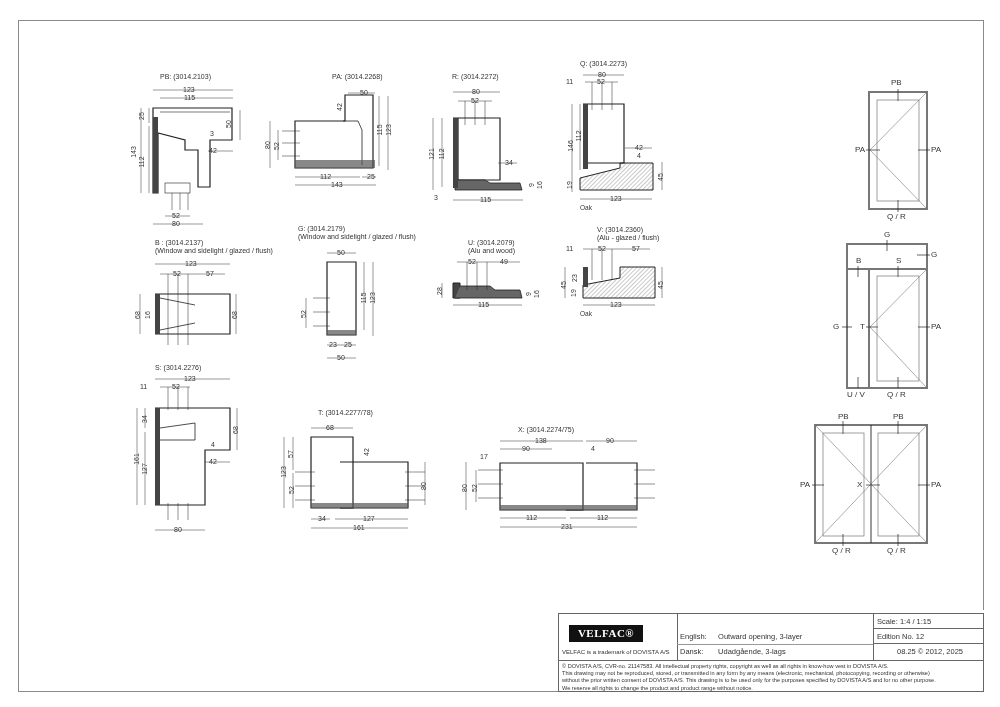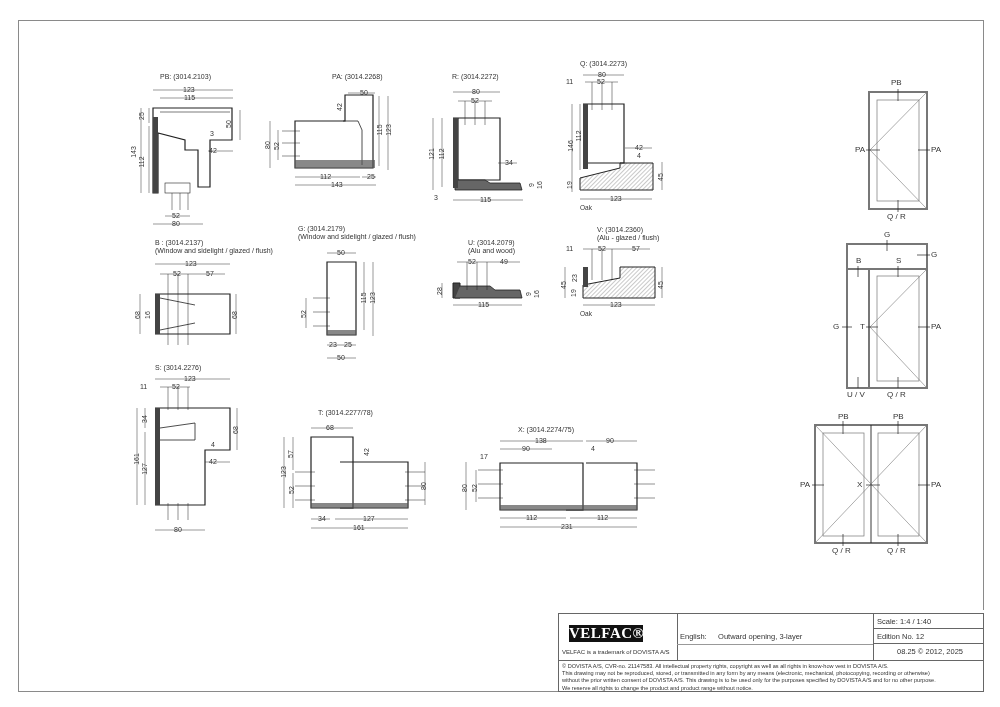--- a/index.html
+++ b/index.html
@@ -6,21 +6,21 @@
   body{width:1000px;height:707px;position:relative;overflow:hidden;font-family:"Liberation Sans",sans-serif;color:#222;}
   .sheet{position:absolute;left:18px;top:20px;width:966px;height:672px;border:1px solid #8a8a8a;border-right:none;border-bottom:none;box-sizing:border-box;}
   .sheet-right{position:absolute;left:983px;top:20px;width:1px;height:590px;background:#8a8a8a;}
   .sheet-bottom{position:absolute;left:18px;top:691px;width:540px;height:1px;background:#8a8a8a;}
   .drawing{position:absolute;left:0;top:0;}
   .lbl{position:absolute;font-size:7px;line-height:8px;color:#333;white-space:nowrap;}
   svg text{font-family:"Liberation Sans",sans-serif;fill:#333;}
   
   .tb{position:absolute;left:558px;top:613px;width:426px;height:79px;border:1px solid #666;box-sizing:border-box;background:#fff;}
   .tb .logo-cell{position:absolute;left:0;top:0;width:118px;height:46px;border-right:1px solid #666;}
-  .tb .logo{position:absolute;left:10px;top:11px;width:74px;height:17px;background:#111;color:#fff;font-family:"Liberation Serif",serif;font-weight:bold;font-size:15px;line-height:17px;text-align:center;letter-spacing:0.5px;}
+  .tb .logo{position:absolute;left:10px;top:11px;width:74px;height:17px;background:#111;color:#fff;font-family:"Liberation Serif",serif;font-weight:bold;font-size:11px;line-height:17px;text-align:center;letter-spacing:0.5px;}
   .tb .trademark{position:absolute;left:3px;top:35px;font-size:6px;color:#333;white-space:nowrap;}
   .tb .mid{position:absolute;left:118px;top:0;width:196px;height:46px;border-right:1px solid #666;}
   .tb .row{position:absolute;left:0;height:15px;width:100%;font-size:7.5px;line-height:15px;color:#333;white-space:nowrap;}
   .tb .row .k{display:inline-block;padding-left:3px;width:36px;}
   .tb .mid .r1{top:0;border-bottom:1px solid #999;}
   .tb .mid .r2{top:15px;border-bottom:1px solid #999;}
   .tb .mid .r3{top:30px;}
   .tb .right{position:absolute;left:314px;top:0;width:110px;height:46px;}
   .tb .right .row{padding-left:4px;box-sizing:border-box;}
   .tb .right .r1{top:0;border-bottom:1px solid #666;}
@@ -436,23 +436,24 @@
   <span class="lbl" style="left:887px;top:547px;font-size:8px">Q / R</span>
 </div>
 
 <div class="tb">
   <div class="logo-cell">
     <div class="logo">VELFAC®</div>
     <div class="trademark">VELFAC is a trademark of DOVISTA A/S</div>
   </div>
   <div class="mid">
     <div class="row r2"><span class="k">English:</span> <span>Outward opening, 3-layer</span></div>
+    <div class="row r3"><span class="k">Dansk:</span> <span>Udadgående, 3-lags</span></div>
   </div>
   <div class="right">
-    <div class="row r1">Scale: 1:4 / 1:40</div>
+    <div class="row r1">Scale: 1:4 / 1:15</div>
     <div class="row r2">Edition No. 12</div>
     <div class="row r3">08.25 © 2012, 2025</div>
   </div>
   <div class="legal">
     <div>© DOVISTA A/S, CVR-no. 21147583. All intellectual property rights, copyright as well as all rights in know-how vest in DOVISTA A/S.</div>
     <div>This drawing may not be reproduced, stored, or transmitted in any form by any means (electronic, mechanical, photocopying, recording or otherwise)</div>
     <div>without the prior written consent of DOVISTA A/S. This drawing is to be used only for the purposes specified by DOVISTA A/S and for no other purpose.</div>
     <div>We reserve all rights to change the product and product range without notice.</div>
   </div>
 </div>

